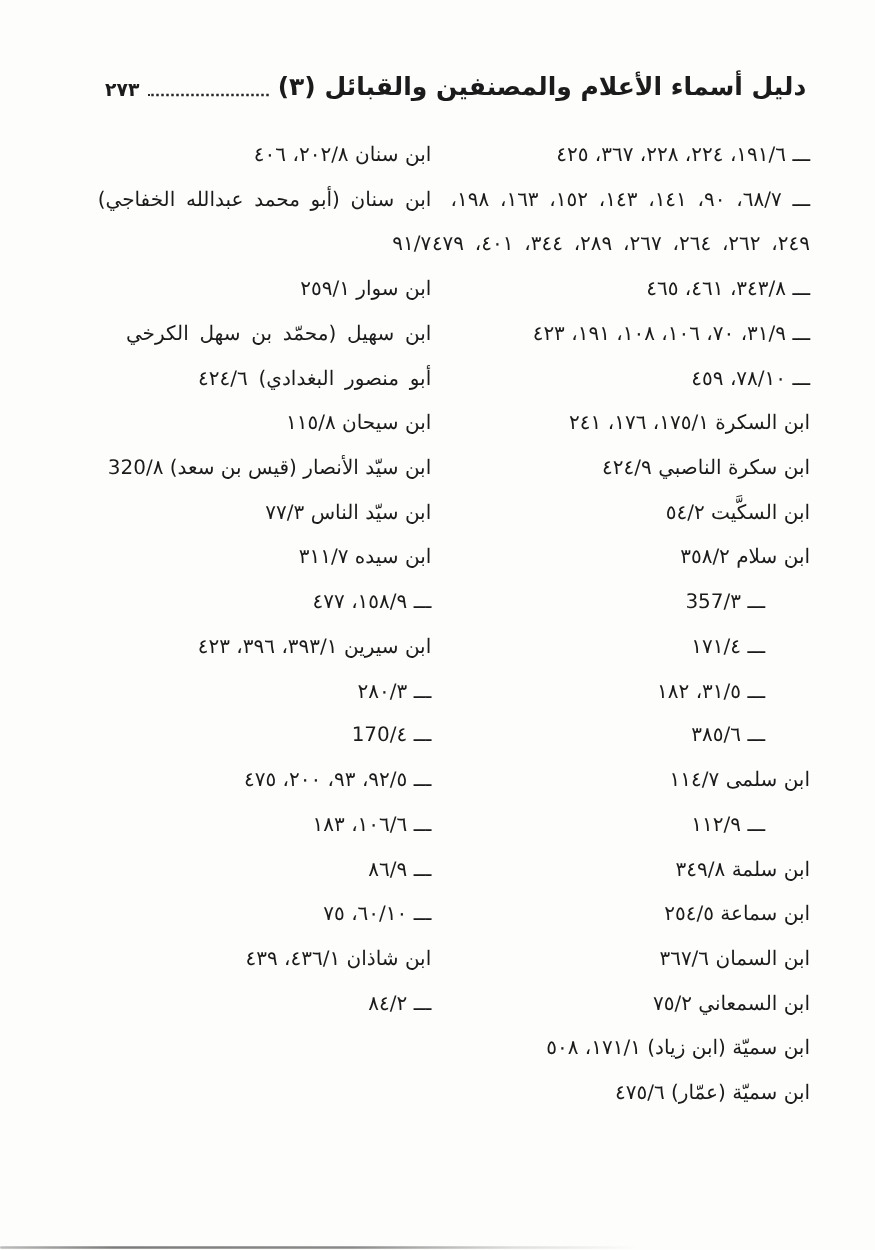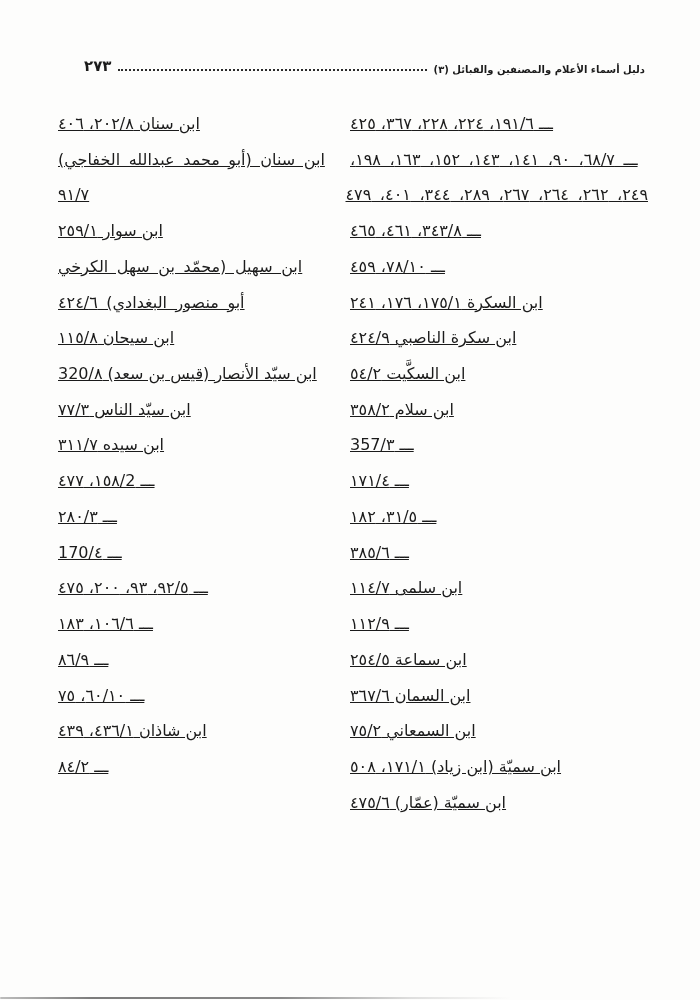--- a/index.html
+++ b/index.html
@@ -13,21 +13,21 @@
     overflow:hidden;
   }
   .header {
     position:absolute;
     top:57px; right:55px; left:84px;
     display:flex;
     align-items:flex-end;
     font-weight:bold;
   }
   .running-title {
-    font-size:10px;
+    font-size:20px;
     white-space:nowrap;
     flex:0 0 auto;
   }
   .leader-dots {
     flex:1 1 auto;
     border-bottom:2.2px dotted #2a2a2a;
     margin:0 7px 4px 7px;
     height:0;
     min-width:20px;
   }
@@ -42,22 +42,21 @@
     display:grid;
     grid-template-columns:298px 287px;
     gap:0 5px;
   }
   .col { min-width:0; }
   .entry {
     height:35.72px;
     line-height:35.72px;
     font-size:16px;
     white-space:nowrap;
-    text-align:left;
-    text-decoration:underline;
+    text-align:right;
   }
   .entry.indent { padding-right:36px; }
   .entry.spread { word-spacing:3.5px; }
   .bottom-shadow {
     position:absolute;
     bottom:1px; left:0;
     width:73%; height:2.5px;
     background:linear-gradient(to right,
       rgba(110,110,110,.45) 0%,
       rgba(80,80,80,.75) 18%,
@@ -80,20 +79,21 @@
   <div class="col">
 
       <div class="entry">ـــ ١٩١/٦، ٢٢٤، ٢٢٨، ٣٦٧، ٤٢٥</div>
 
       <div class="entry spread">ـــ ٦٨/٧، ٩٠، ١٤١، ١٤٣، ١٥٢، ١٦٣، ١٩٨،</div>
 
       <div class="entry spread">٢٤٩، ٢٦٢، ٢٦٤، ٢٦٧، ٢٨٩، ٣٤٤، ٤٠١، ٤٧٩</div>
 
       <div class="entry">ـــ ٣٤٣/٨، ٤٦١، ٤٦٥</div>
 
+      <div class="entry">ـــ ٣١/٩، ٧٠، ١٠٦، ١٠٨، ١٩١، ٤٢٣</div>
 
       <div class="entry">ـــ ٧٨/١٠، ٤٥٩</div>
 
       <div class="entry">ابن السكرة ١٧٥/١، ١٧٦، ٢٤١</div>
 
       <div class="entry">ابن سكرة الناصبي ٤٢٤/٩</div>
 
       <div class="entry">ابن السكَّيت ٥٤/٢</div>
 
       <div class="entry">ابن سلام ٣٥٨/٢</div>
@@ -103,20 +103,21 @@
       <div class="entry indent">ـــ ١٧١/٤</div>
 
       <div class="entry indent">ـــ ٣١/٥، ١٨٢</div>
 
       <div class="entry indent">ـــ ٣٨٥/٦</div>
 
       <div class="entry">ابن سلمى ١١٤/٧</div>
 
       <div class="entry indent">ـــ ١١٢/٩</div>
 
+      <div class="entry">ابن سلمة ٣٤٩/٨</div>
 
       <div class="entry">ابن سماعة ٢٥٤/٥</div>
 
       <div class="entry">ابن السمان ٣٦٧/٦</div>
 
       <div class="entry">ابن السمعاني ٧٥/٢</div>
 
       <div class="entry">ابن سميّة (ابن زياد) ١٧١/١، ٥٠٨</div>
 
       <div class="entry">ابن سميّة (عمّار) ٤٧٥/٦</div>
@@ -137,22 +138,23 @@
       <div class="entry spread">أبو منصور البغدادي) ٤٢٤/٦</div>
 
       <div class="entry">ابن سيحان ١١٥/٨</div>
 
       <div class="entry">ابن سيّد الأنصار (قيس بن سعد) 320/٨</div>
 
       <div class="entry">ابن سيّد الناس ٧٧/٣</div>
 
       <div class="entry">ابن سيده ٣١١/٧</div>
 
-      <div class="entry">ـــ ١٥٨/2، ٤٧٧</div>
+      <div class="entry">ـــ ١٥٨/٩، ٤٧٧</div>
 
+      <div class="entry">ابن سيرين ٣٩٣/١، ٣٩٦، ٤٢٣</div>
 
       <div class="entry">ـــ ٢٨٠/٣</div>
 
       <div class="entry">ـــ 170/٤</div>
 
       <div class="entry">ـــ ٩٢/٥، ٩٣، ٢٠٠، ٤٧٥</div>
 
       <div class="entry">ـــ ١٠٦/٦، ١٨٣</div>
 
 

